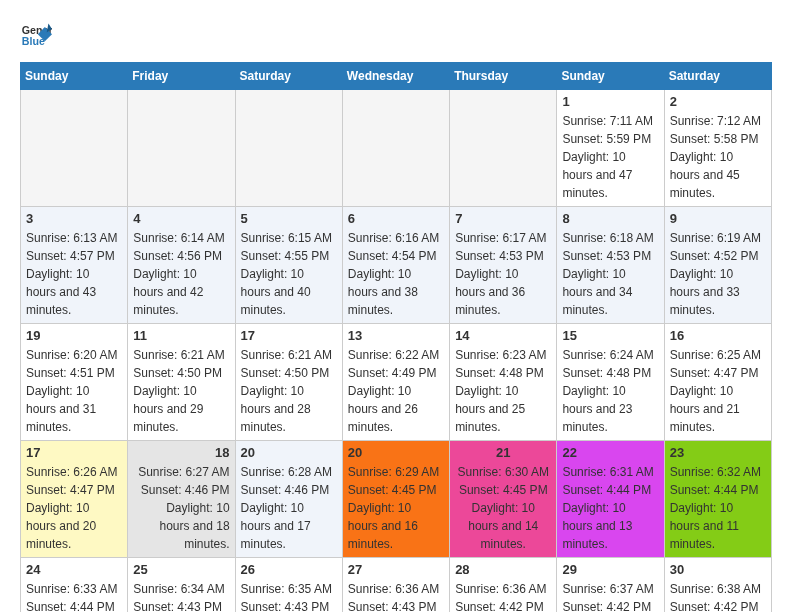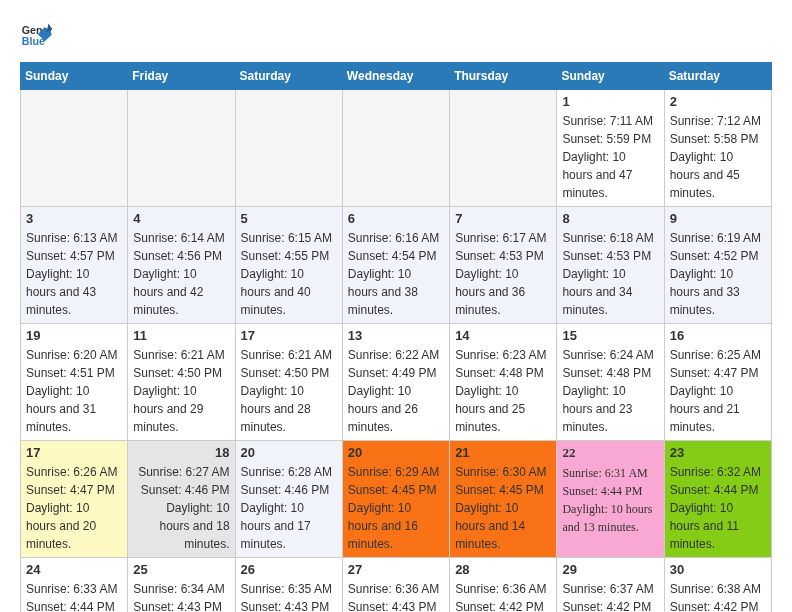--- a/index.html
+++ b/index.html
@@ -193,25 +193,25 @@
           <div class="day-info">Sunrise: 6:27 AM<br>Sunset: 4:46 PM<br>Daylight: 10 hours and 18 minutes.</div>
         </td>
         <td style="background: rgb(240, 244, 250);">
           <span class="day-number">20</span>
           <div class="day-info">Sunrise: 6:28 AM<br>Sunset: 4:46 PM<br>Daylight: 10 hours and 17 minutes.</div>
         </td>
         <td style="background: #f97316;">
           <span class="day-number">20</span>
           <div class="day-info">Sunrise: 6:29 AM<br>Sunset: 4:45 PM<br>Daylight: 10 hours and 16 minutes.</div>
         </td>
-        <td style="background: #f97316;">
+        <td style="background: #ec4899; text-align: center;">
           <span class="day-number">21</span>
           <div class="day-info">Sunrise: 6:30 AM<br>Sunset: 4:45 PM<br>Daylight: 10 hours and 14 minutes.</div>
         </td>
-        <td style="background: #f9a8d4; font-family: Liberation Serif, serif;">
+        <td style="background: #d946ef;">
           <span class="day-number">22</span>
           <div class="day-info">Sunrise: 6:31 AM<br>Sunset: 4:44 PM<br>Daylight: 10 hours and 13 minutes.</div>
         </td>
         <td style="background: #84cc16;">
           <span class="day-number">23</span>
           <div class="day-info">Sunrise: 6:32 AM<br>Sunset: 4:44 PM<br>Daylight: 10 hours and 11 minutes.</div>
         </td>
       </tr>
       <tr>
         <td>

